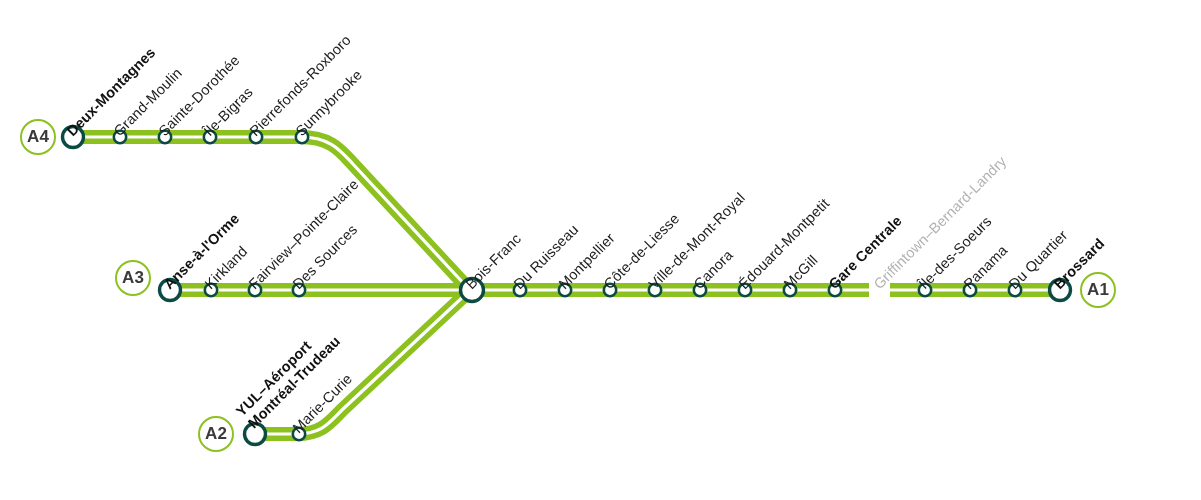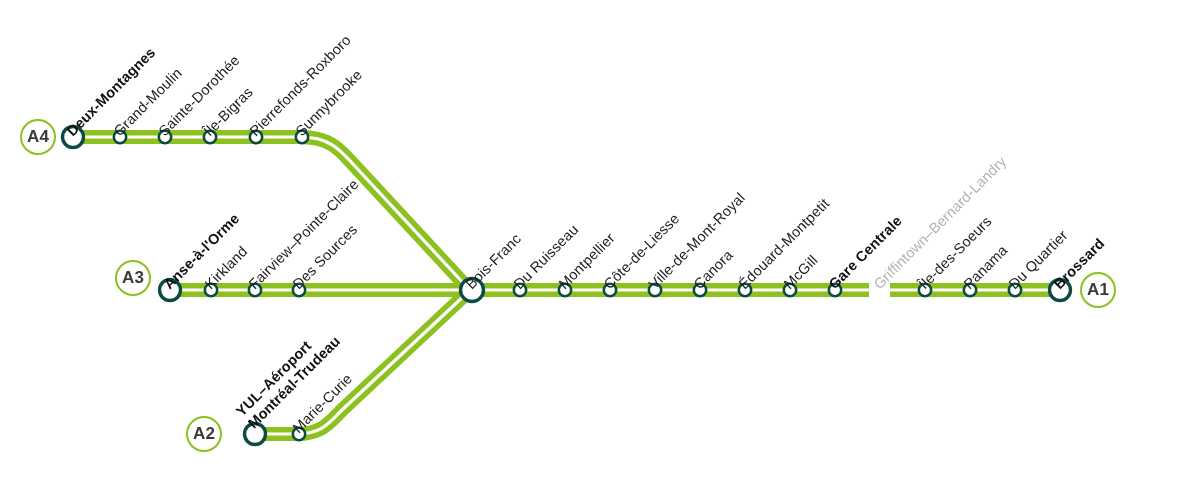--- a/index.html
+++ b/index.html
@@ -116,21 +116,21 @@
         <circle cx="925" cy="290" r="6.2" class="stn-ring"></circle>
         <circle cx="970" cy="290" r="6.2" class="stn-ring"></circle>
         <circle cx="1015" cy="290" r="6.2" class="stn-ring"></circle>
         <circle cx="1060" cy="290" r="10.5" class="stn-ring-term"></circle>
       </g>
   </svg>
 
   <div id="badge-layer">
       <div class="badge" style="left: 20px; top: 119px;">A4</div>
       <div class="badge" style="left: 115px; top: 260px;">A3</div>
-      <div class="badge" style="left: 186px; top: 416px;">A2</div>
+      <div class="badge" style="left: 198px; top: 416px;">A2</div>
       <div class="badge" style="left: 1080px; top: 272px;">A1</div>
     </div>
   <div id="label-layer">
       <div class="label term" style="left: 75px; top: 123px;">Deux-Montagnes</div>
       <div class="label" style="left: 122px; top: 123px;">Grand-Moulin</div>
       <div class="label" style="left: 167px; top: 123px;">Sainte-Dorothée</div>
       <div class="label" style="left: 212px; top: 123px;">Île-Bigras</div>
       <div class="label" style="left: 258px; top: 123px;">Pierrefonds-Roxboro</div>
       <div class="label" style="left: 304px; top: 123px;">Sunnybrooke</div>
       <div class="label term" style="left: 172px; top: 276px;">Anse-à-l'Orme</div>

